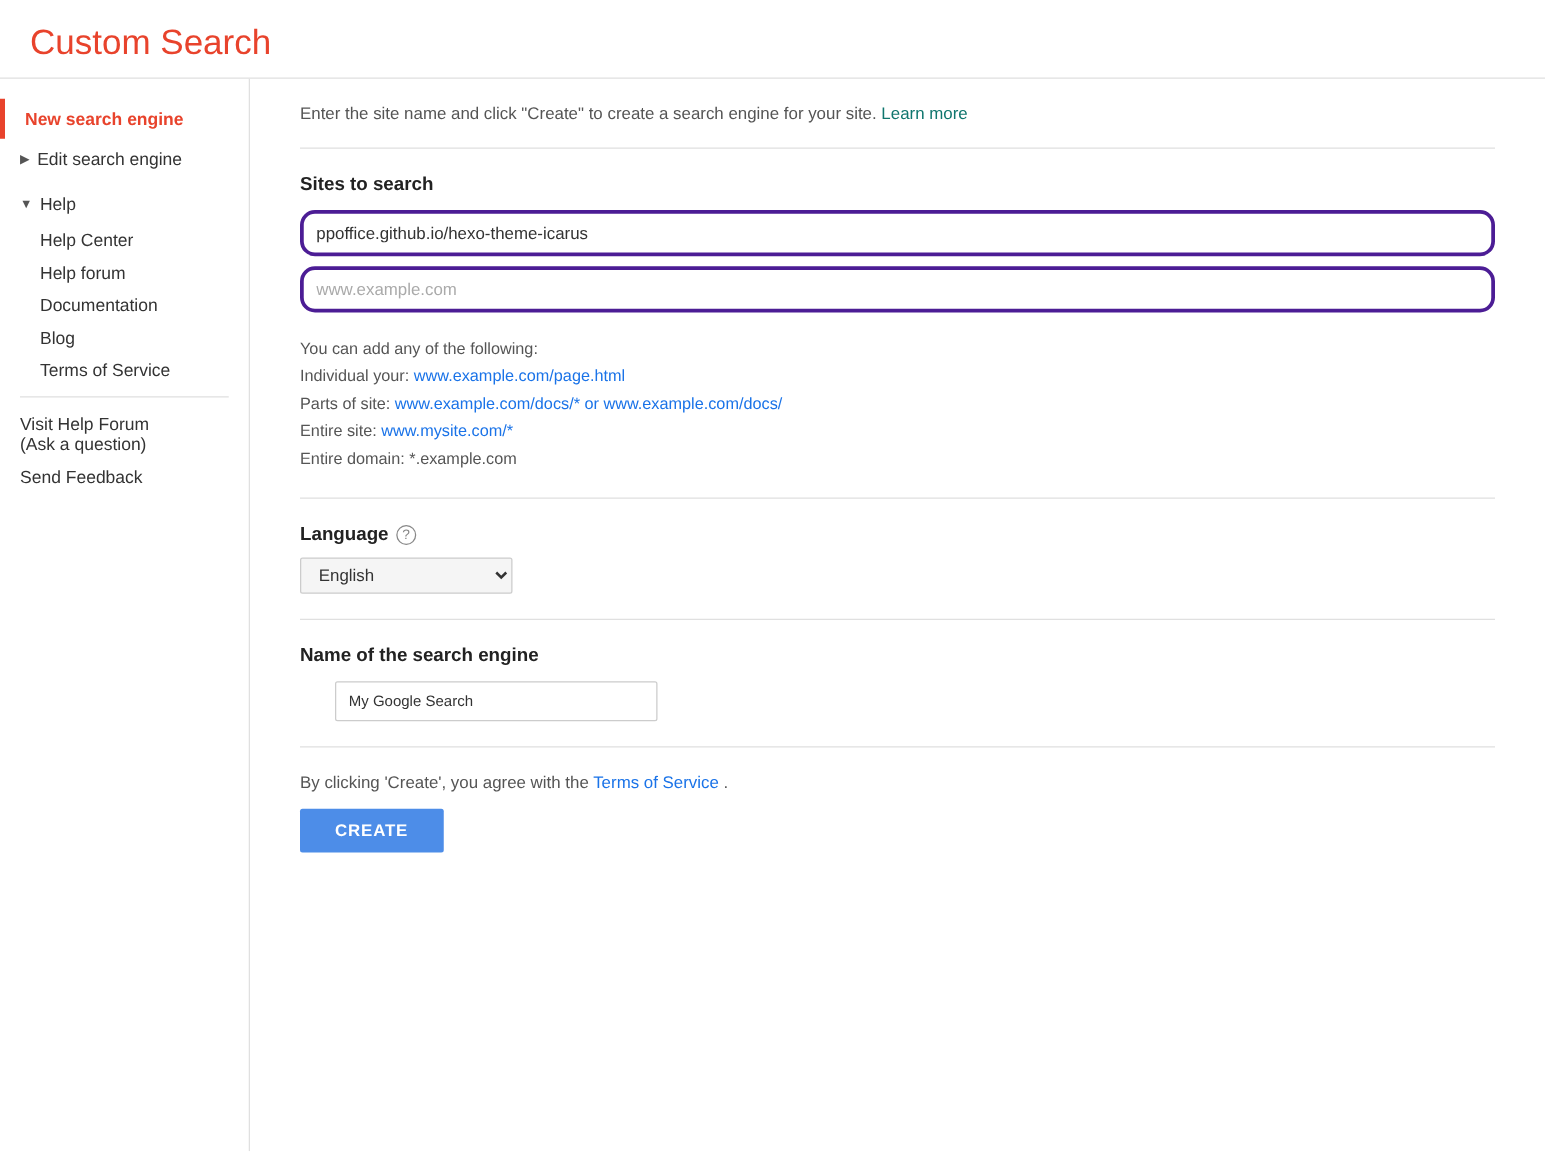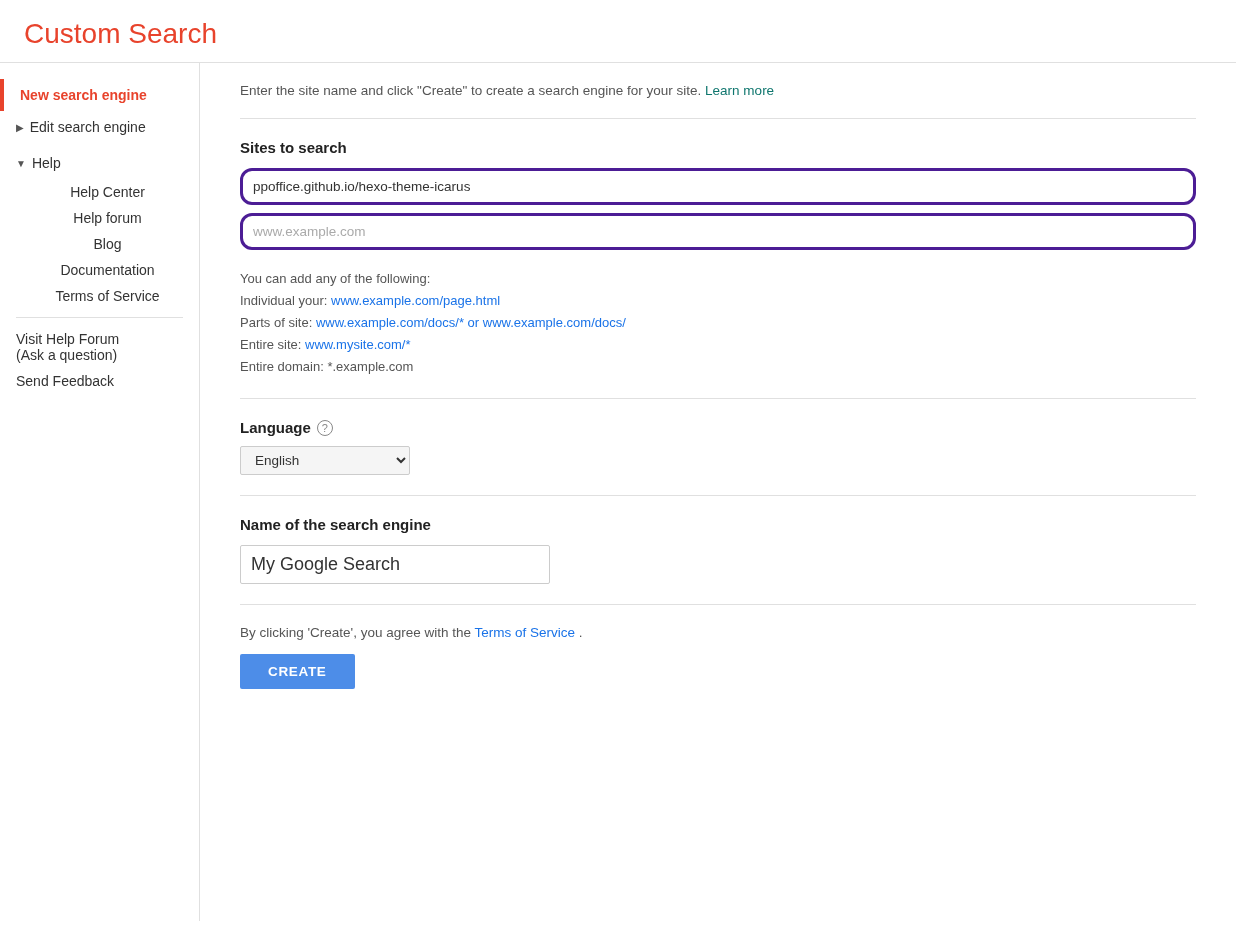--- a/index.html
+++ b/index.html
@@ -71,21 +71,20 @@
       font-size: 10px;
       color: #555;
     }
     .sidebar-subitems {
       padding-left: 32px;
     }
     .sidebar-subitem {
       padding: 5px 16px 5px 0;
       color: #333;
       cursor: pointer;
-      text-align: center;
     }
     .sidebar-bottom-items {
       padding-left: 16px;
       margin-top: 4px;
     }
     .sidebar-bottom-item {
       padding: 5px 0;
       color: #333;
       cursor: pointer;
     }
@@ -176,27 +175,28 @@
       border-radius: 2px;
       font-size: 13.5px;
       color: #333;
       background: #f5f5f5;
       appearance: auto;
       cursor: pointer;
       width: 170px;
     }
 
     .name-input {
-      width: 310px;
+      width: 258px;
       padding: 8px 10px;
       border: 1px solid #ccc;
       border-radius: 2px;
-      font-size: 18px;
+      font-size: 12px;
       color: #333;
       outline: none;
+      margin-left: 28px;
     }
 
     .tos-row {
       font-size: 13.5px;
       color: #555;
       margin-bottom: 14px;
     }
     .tos-row a {
       color: #1a73e8;
       text-decoration: none;
@@ -234,22 +234,22 @@
     </div>
 
     <div class="sidebar-section">
       <div class="sidebar-section-header">
         <span class="chevron">▼</span>
         <span>Help</span>
       </div>
       <div class="sidebar-subitems">
         <div class="sidebar-subitem">Help Center</div>
         <div class="sidebar-subitem">Help forum</div>
+        <div class="sidebar-subitem">Documentation</div>
         <div class="sidebar-subitem">Blog</div>
-        <div class="sidebar-subitem">Documentation</div>
         <div class="sidebar-subitem">Terms of Service</div>
       </div>
     </div>
 
     <hr class="sidebar-divider">
 
     <div class="sidebar-bottom-items">
       <div class="sidebar-bottom-item" style="white-space:pre-line;">Visit Help Forum
 (Ask a question)</div>
       <div class="sidebar-bottom-item">Send Feedback</div>

